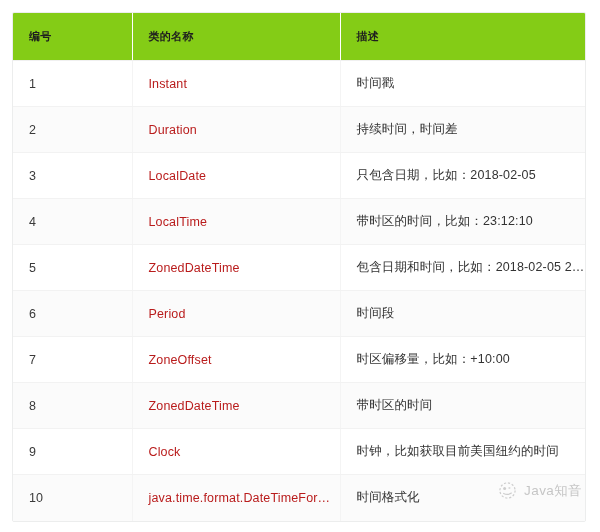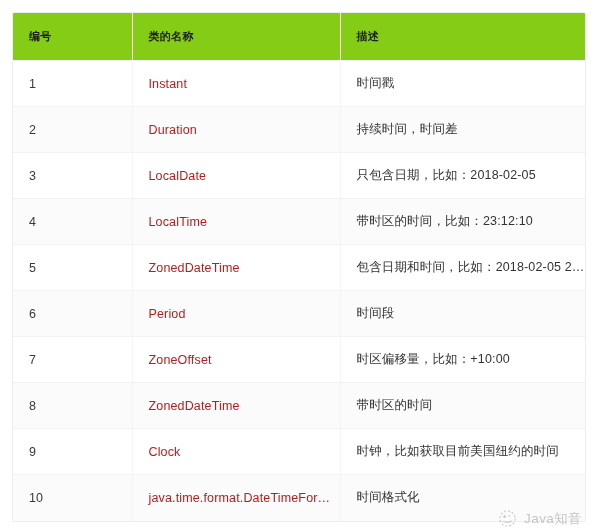--- a/index.html
+++ b/index.html
@@ -85,21 +85,21 @@
   }
 
   td.col-num  { color: #3a3a3a; }
   td.col-name { color: #b91c1c; }
   td.col-desc { color: #333333; }
 
   
   .watermark {
     position: absolute;
     right: 18px;
-    bottom: 4px;
+    bottom: 32px;
     display: flex;
     align-items: center;
     gap: 7px;
     opacity: 0.55;
     pointer-events: none;
     user-select: none;
   }
   .watermark .wm-logo {
     width: 19px;
     height: 19px;

